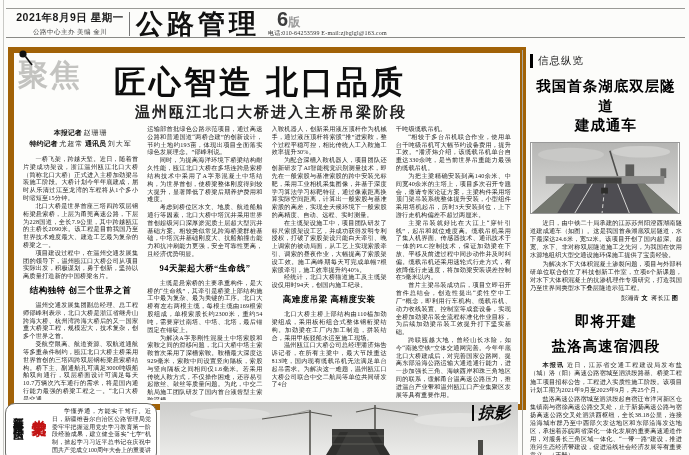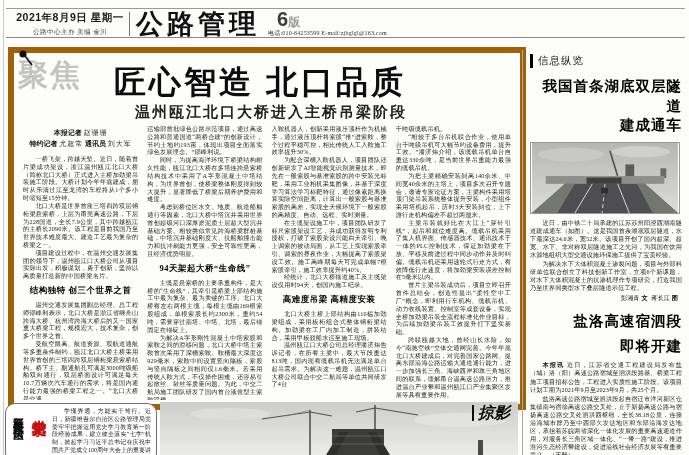--- a/index.html
+++ b/index.html
@@ -51,21 +51,21 @@
   .party-text{flex:1;font-size:6px;line-height:1.3;text-align:justify;color:#222;text-indent:2em;}
   
   .gallery{position:absolute;left:160px;top:402px;width:358px;height:53px;overflow:hidden;background:#dcdcda;}
   .gallery-label{position:absolute;right:8px;top:3px;font-family:"DejaVu Serif",serif;font-weight:bold;
                  font-style:italic;font-size:16px;color:#0a0a0a;border-left:2px solid #0a0a0a;padding-left:4px;line-height:1;}
   
   .side-divider{position:absolute;left:522px;top:50px;height:405px;width:1px;background:#a8a8a4;}
   .sidebar{position:absolute;left:530px;top:54px;width:152px;}
   .side-header{font-family:"Liberation Sans",sans-serif;font-weight:normal;font-size:10.5px;
                border-left:3px solid #000;padding-left:5px;letter-spacing:1px;margin-bottom:9px;}
-  .story-title{text-align:right;font-family:"Liberation Serif",serif;font-weight:bold;font-size:14.5px;
+  .story-title{text-align:center;font-family:"Liberation Serif",serif;font-weight:bold;font-size:14.5px;
                line-height:1.35;letter-spacing:1px;color:#000;}
   .side-photo{display:block;width:150px;height:72px;margin:6px 0 5px;border:1px solid #999;box-sizing:border-box;}
   .sidebar p{margin:0 0 1px;font-size:6.2px;line-height:1.3;text-align:justify;text-indent:2em;color:#1c1c1c;letter-spacing:.1px;}
   .sidebar p b{font-family:"Liberation Sans",sans-serif;}
   .credit{text-align:right;font-size:6.2px;margin:2px 2px 0 0;color:#111;}
   .credit b{font-family:"Liberation Sans",sans-serif;margin:0 2px;}
   .story2{margin-top:9px;}
   .story2 .story-title{margin-bottom:5px;}
 </style>
 </head>
@@ -216,21 +216,21 @@
     <div>
         <p>近日，由中铁二十局承建的江苏苏州阳澄西湖南隧道建成通车（如图）。这是我国首条湖底双层隧道，水下最深达24.6米，宽52米。该项目开创了国内超深、超宽、水下、非对称双层隧道施工之先河，为我国在饮用水源地组织大型交通设施环保施工提供了宝贵经验。</p>
         <p>为解决水下大体积混凝土渗裂问题，项目与外部科研单位联合创立了科技创新工作室，立项6个新课题，对水下大体积混凝土的抗渗机理作专项研究，打造我国乃至世界同类型水下叠层隧道示范工程。</p>
       </div>
     <div class="credit">
       <span>彭湘青</span><b>文</b>
       <span>蒋长江</span><b>图</b>
     </div>
 
     <div class="story2">
+      <div class="story-title">即将开建</div>
       <div class="story-title">盐洛高速宿泗段</div>
-      <div class="story-title">即将开建</div>
       <div style="margin-top:5px;">
           <p><b>本报讯 </b>近日，江苏省交通工程建设局发布盐（城）洛（阳）高速公路宿城至泗洪段路基、桥梁工程施工项目招标公告，工程进入实质性施工阶段。该项目计划工期为2021年9月至2023年9月，共25个月。</p>
           <p>盐洛高速公路宿城至泗洪段起自宿迁市洋河新区仓集镇南与宿徐高速公路交叉处，止于新扬高速公路与宿扬高速公路交叉处泗洪西枢纽，全长38.18公里，连接沿海城市群乃至中西部欠发达地区和东部沿海发达地区，承担着苏皖两省深化一体化发展的重要高速通道作用，对服务长三角区域一体化、“一带一路”建设，推进淮河生态经济带建设，促进沿线社会经济发展等有重要意义。（王毅）</p>
         </div>
     </div>
   </div>
 </div>
 
 </body></html>

